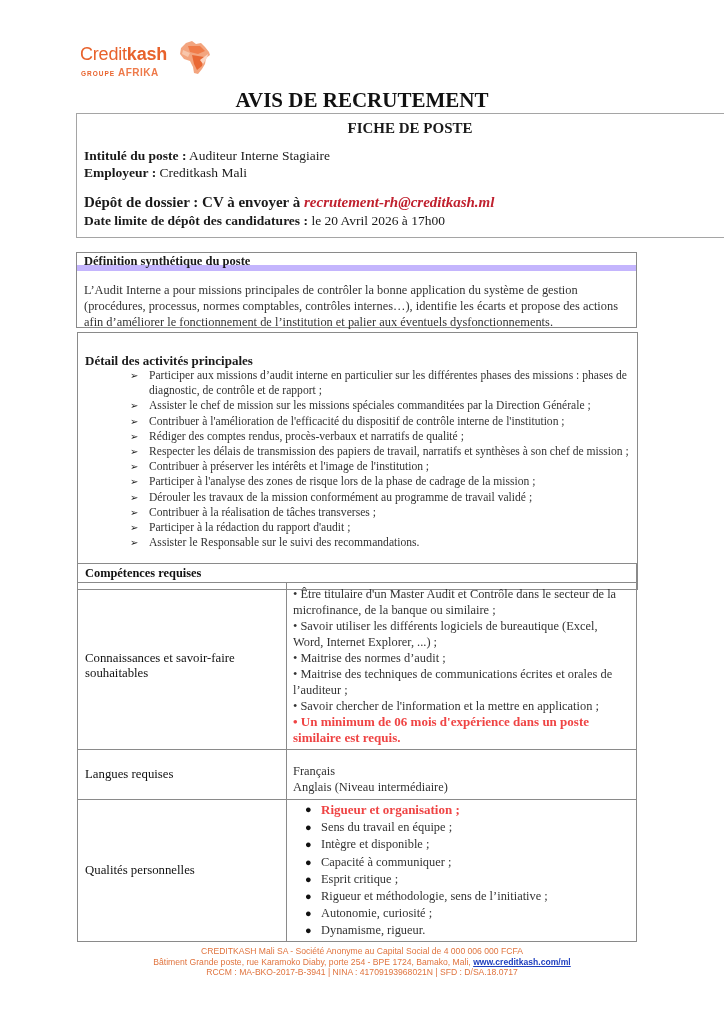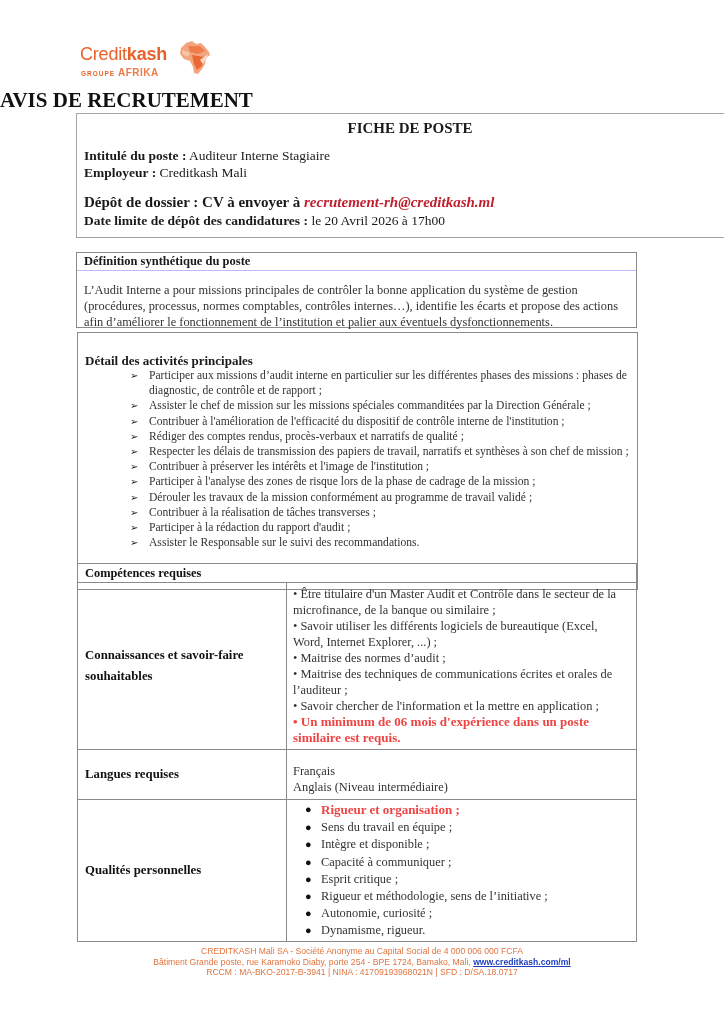--- a/index.html
+++ b/index.html
@@ -5,45 +5,45 @@
   html, body { margin: 0; padding: 0; background: #ffffff; }
   body { width: 724px; height: 1024px; position: relative; overflow: hidden; font-family: "Liberation Serif", serif; color: #1a1a1a; }
 
   .logo { position: absolute; left: 80px; top: 40px; width: 140px; height: 50px; }
   .logo-text { position: absolute; left: 0; top: 4px; font-family: "Liberation Sans", sans-serif; font-size: 18px; color: #e8622c; font-weight: normal; letter-spacing: -0.2px; }
   .logo-text b { font-weight: bold; }
   .logo-sub { position: absolute; left: 1px; top: 27px; font-family: "Liberation Sans", sans-serif; font-size: 6.5px; color: #e8622c; font-weight: bold; letter-spacing: 1px; }
   .logo-sub .afr { font-size: 10px; letter-spacing: 0.5px; color: #ee7a4a; }
   .logo-map { position: absolute; left: 98px; top: 0px; width: 34px; height: 36px; }
 
-  .main-title { position: absolute; left: 0; width: 724px; top: 88px; font-size: 21px; font-weight: bold; color: #111; }
+  .main-title { position: absolute; left: 0; width: 724px; top: 88px; text-align: center; font-size: 21px; font-weight: bold; color: #111; }
 
   .box { position: absolute; border: 1px solid #8a8a8a; box-sizing: border-box; }
 
   .header-box { left: 76px; top: 113px; width: 668px; height: 125px; border-color: #a5a5a5; }
   .fiche-title { position: absolute; left: 0; width: 100%; top: 6px; text-align: center; font-size: 15px; font-weight: bold; }
   .hline { position: absolute; left: 7px; font-size: 13.5px; white-space: nowrap; }
   .hline b { font-weight: bold; }
   .hline.big { font-size: 15px; }
   .email { color: #c0212f; font-style: italic; font-weight: bold; margin-top: 24px; }
 
   .def-box { left: 76px; top: 252px; width: 561px; height: 76px; }
-  .def-head { position: absolute; left: 0; top: 0; width: 100%; height: 18px; border-bottom: 1px solid #c4b5fd; box-sizing: border-box; font-size: 12.5px; font-weight: bold; padding-left: 7px; line-height: 17px; }
+  .def-head { position: absolute; left: 0; top: 0; width: 100%; height: 18px; border-bottom: 6px solid #c4b5fd; box-sizing: border-box; font-size: 12.5px; font-weight: bold; padding-left: 7px; line-height: 17px; }
   .def-text { position: absolute; left: 7px; top: 29px; width: 550px; font-size: 12.4px; line-height: 16px; color: #333; }
 
   .act-box { left: 77px; top: 332px; width: 561px; height: 258px; }
   .act-head { position: absolute; left: 7px; top: 20px; font-size: 13px; font-weight: bold; }
   .act-list { position: absolute; left: 0; top: 35px; margin: 0; padding: 0; list-style: none; width: 100%; }
   .act-list li { position: relative; padding-left: 71px; padding-right: 6px; font-size: 11.6px; line-height: 15.2px; color: #333; }
   .act-list li .arrow { position: absolute; left: 52px; top: 0; font-size: 10px; color: #222; }
 
   .comp-table { position: absolute; left: 77px; top: 563px; width: 560px; border-collapse: collapse; }
   .comp-table td { border: 1px solid #8a8a8a; vertical-align: middle; font-size: 12.4px; color: #333; }
   .comp-head { font-weight: bold; color: #111 !important; height: 18px; padding: 0 0 0 7px; line-height: 17px; }
-  .label-cell { width: 200px; font-weight: bold; color: #111 !important; padding-left: 7px; font-size: 12.8px !important; line-height: 21px; }
+  .label-cell { width: 200px; font-weight: normal; color: #111 !important; padding-left: 7px; font-size: 12.8px !important; line-height: 15px; }
   .val-cell { padding: 3px 6px 3px 6px; line-height: 16px; margin-left: 41px; }
   .bold-item { font-weight: bold; color: #ef4444; font-size: 13px; }
   .qual-list { margin: 0; padding: 0; list-style: none; }
   .qual-list li { position: relative; padding-left: 28px; line-height: 17.2px; }
   .qual-list li .dot { position: absolute; left: 12px; top: 0; font-size: 11px; color: #111; }
 
   .footer { position: absolute; left: 0; width: 724px; top: 946px; text-align: center; font-family: "Liberation Sans", sans-serif; font-size: 8.6px; line-height: 10.5px; color: #e0743f; }
   .footer a { color: #1f3fbf; text-decoration: underline; font-weight: bold; }
 </style>
 </head>

